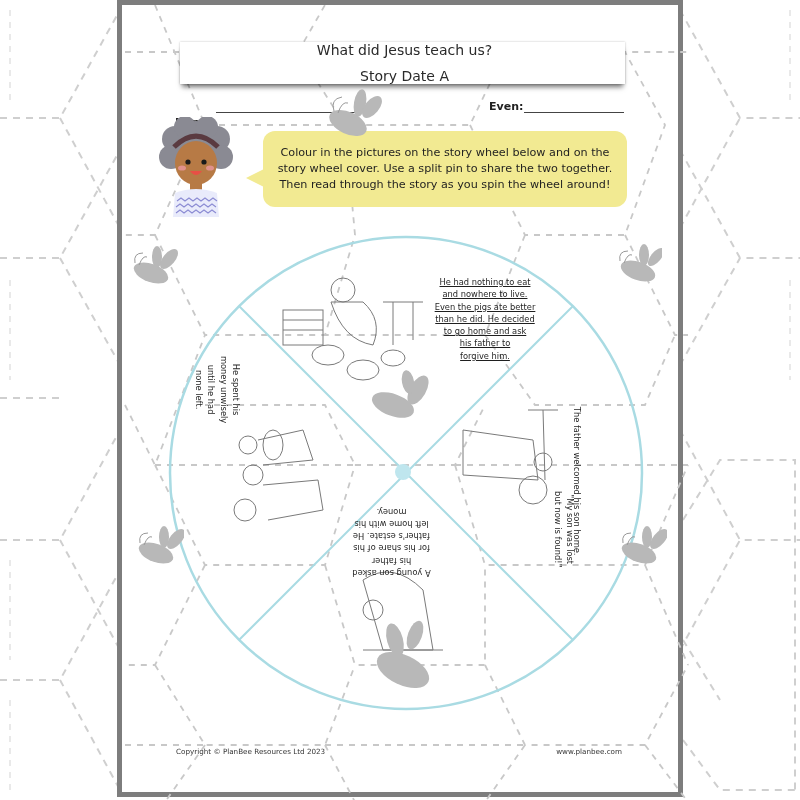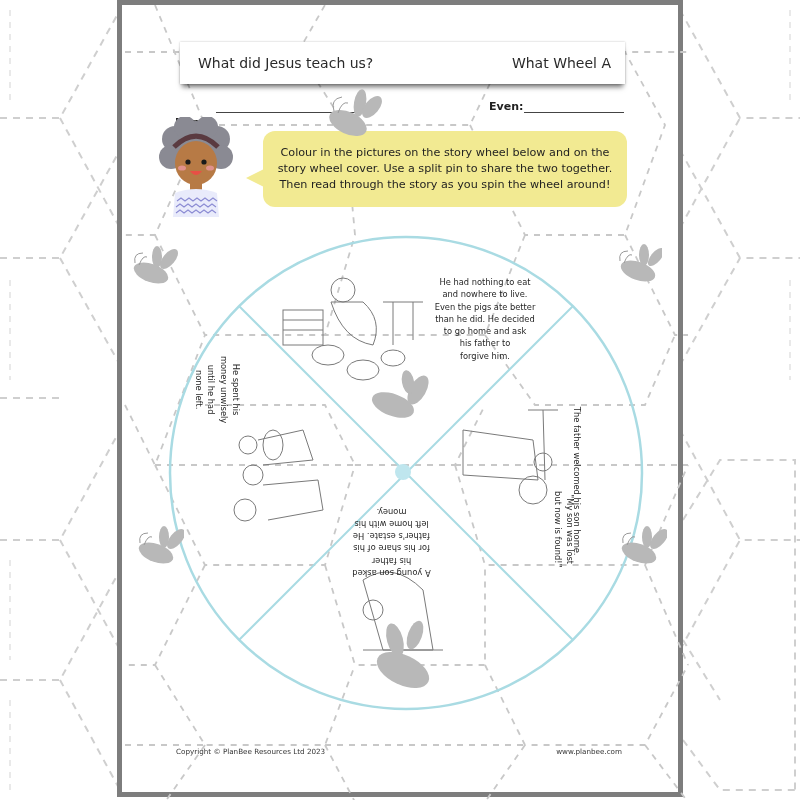--- a/index.html
+++ b/index.html
@@ -13,20 +13,21 @@
       background: #ffffff; border: 5px solid #7d7d7d;
     }
     .page-hex { position: absolute; left: -117px; top: 0; width: 800px; height: 800px; pointer-events: none; }
 
     .title-card {
       position: absolute; left: 58px; top: 37px; width: 445px; height: 42px;
       background: #ffffff;
       box-shadow: 0 5px 5px -2px rgba(0,0,0,0.55), 0 0 2px rgba(0,0,0,0.25);
       display: flex; align-items: center; justify-content: space-between;
       padding: 0 14px 0 18px;
+      flex-direction: column;
     }
     .title-card span { font-size: 14px; color: #2a2a2a; font-family: "DejaVu Sans", sans-serif; }
 
     .name-row {
       position: absolute; left: 53px; top: 93px; width: 450px; height: 18px;
       font-family: "DejaVu Sans", sans-serif; font-size: 11px; font-weight: bold; color: #222;
     }
     .name-label { position: absolute; left: 0; top: 18px; }
     .name-line { position: absolute; left: 41px; top: 14px; width: 145px; border-bottom: 1px solid #444; }
     .date-label { position: absolute; left: 314px; top: 2px; }
@@ -46,21 +47,21 @@
       border-top: 10px solid transparent; border-bottom: 10px solid transparent;
       border-right: 20px solid #f2ea92;
     }
 
     .wheel { position: absolute; left: 41px; top: 225px; width: 486px; height: 486px; }
 
     .seg-text {
       position: absolute; font-family: "DejaVu Sans", sans-serif; font-size: 8.3px;
       line-height: 12.3px; color: #1f1f1f; text-align: center; white-space: pre;
     }
-    .t-top { left: 298px; top: 271px; width: 130px; }
+    .t-top { left: 298px; top: 271px; width: 130px; text-decoration: underline; }
     .t-left { left: 53px; top: 353px; width: 70px; transform-origin: center; }
     .t-bottom { left: 217px; top: 500px; width: 105px; transform: rotate(180deg); }
     .t-right1 { left: 380px; top: 470px; width: 150px; transform: rotate(90deg); }
     .t-right2 { left: 402px; top: 512px; width: 80px; transform: rotate(90deg); }
 
     .bee { position: absolute; width: 52px; height: 44px; }
 
     .footer-left, .footer-right {
       position: absolute; top: 742px; font-family: "DejaVu Sans", sans-serif; font-size: 7.2px; color: #333;
     }
@@ -130,21 +131,21 @@
         <path d="M320 740 L520 740"></path>
       <path d="M200 740 L160 797"></path>
         <path d="M320 740 L350 797"></path>
         <path d="M520 740 L480 797"></path>
         <path d="M640 740 L683 797"></path>
     </g>
   </svg>
 
   <div class="title-card">
     <span>What did Jesus teach us?</span>
-    <span>What Wheel A</span>
+    <span>Story Date A</span>
   </div>
 
   <div class="name-row">
     <span class="name-label">Name:</span>
     <span class="name-line"></span>
     <span class="date-label">Even:</span>
     <span class="date-line"></span>
   </div>
 
   <svg class="avatar" viewBox="0 0 78 102">

